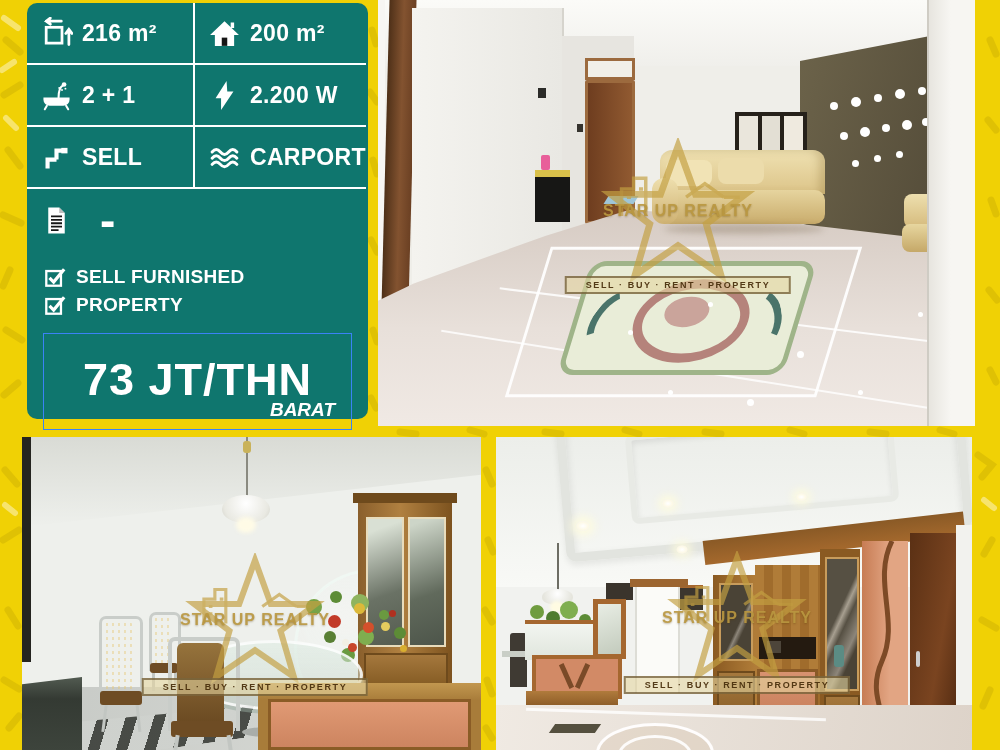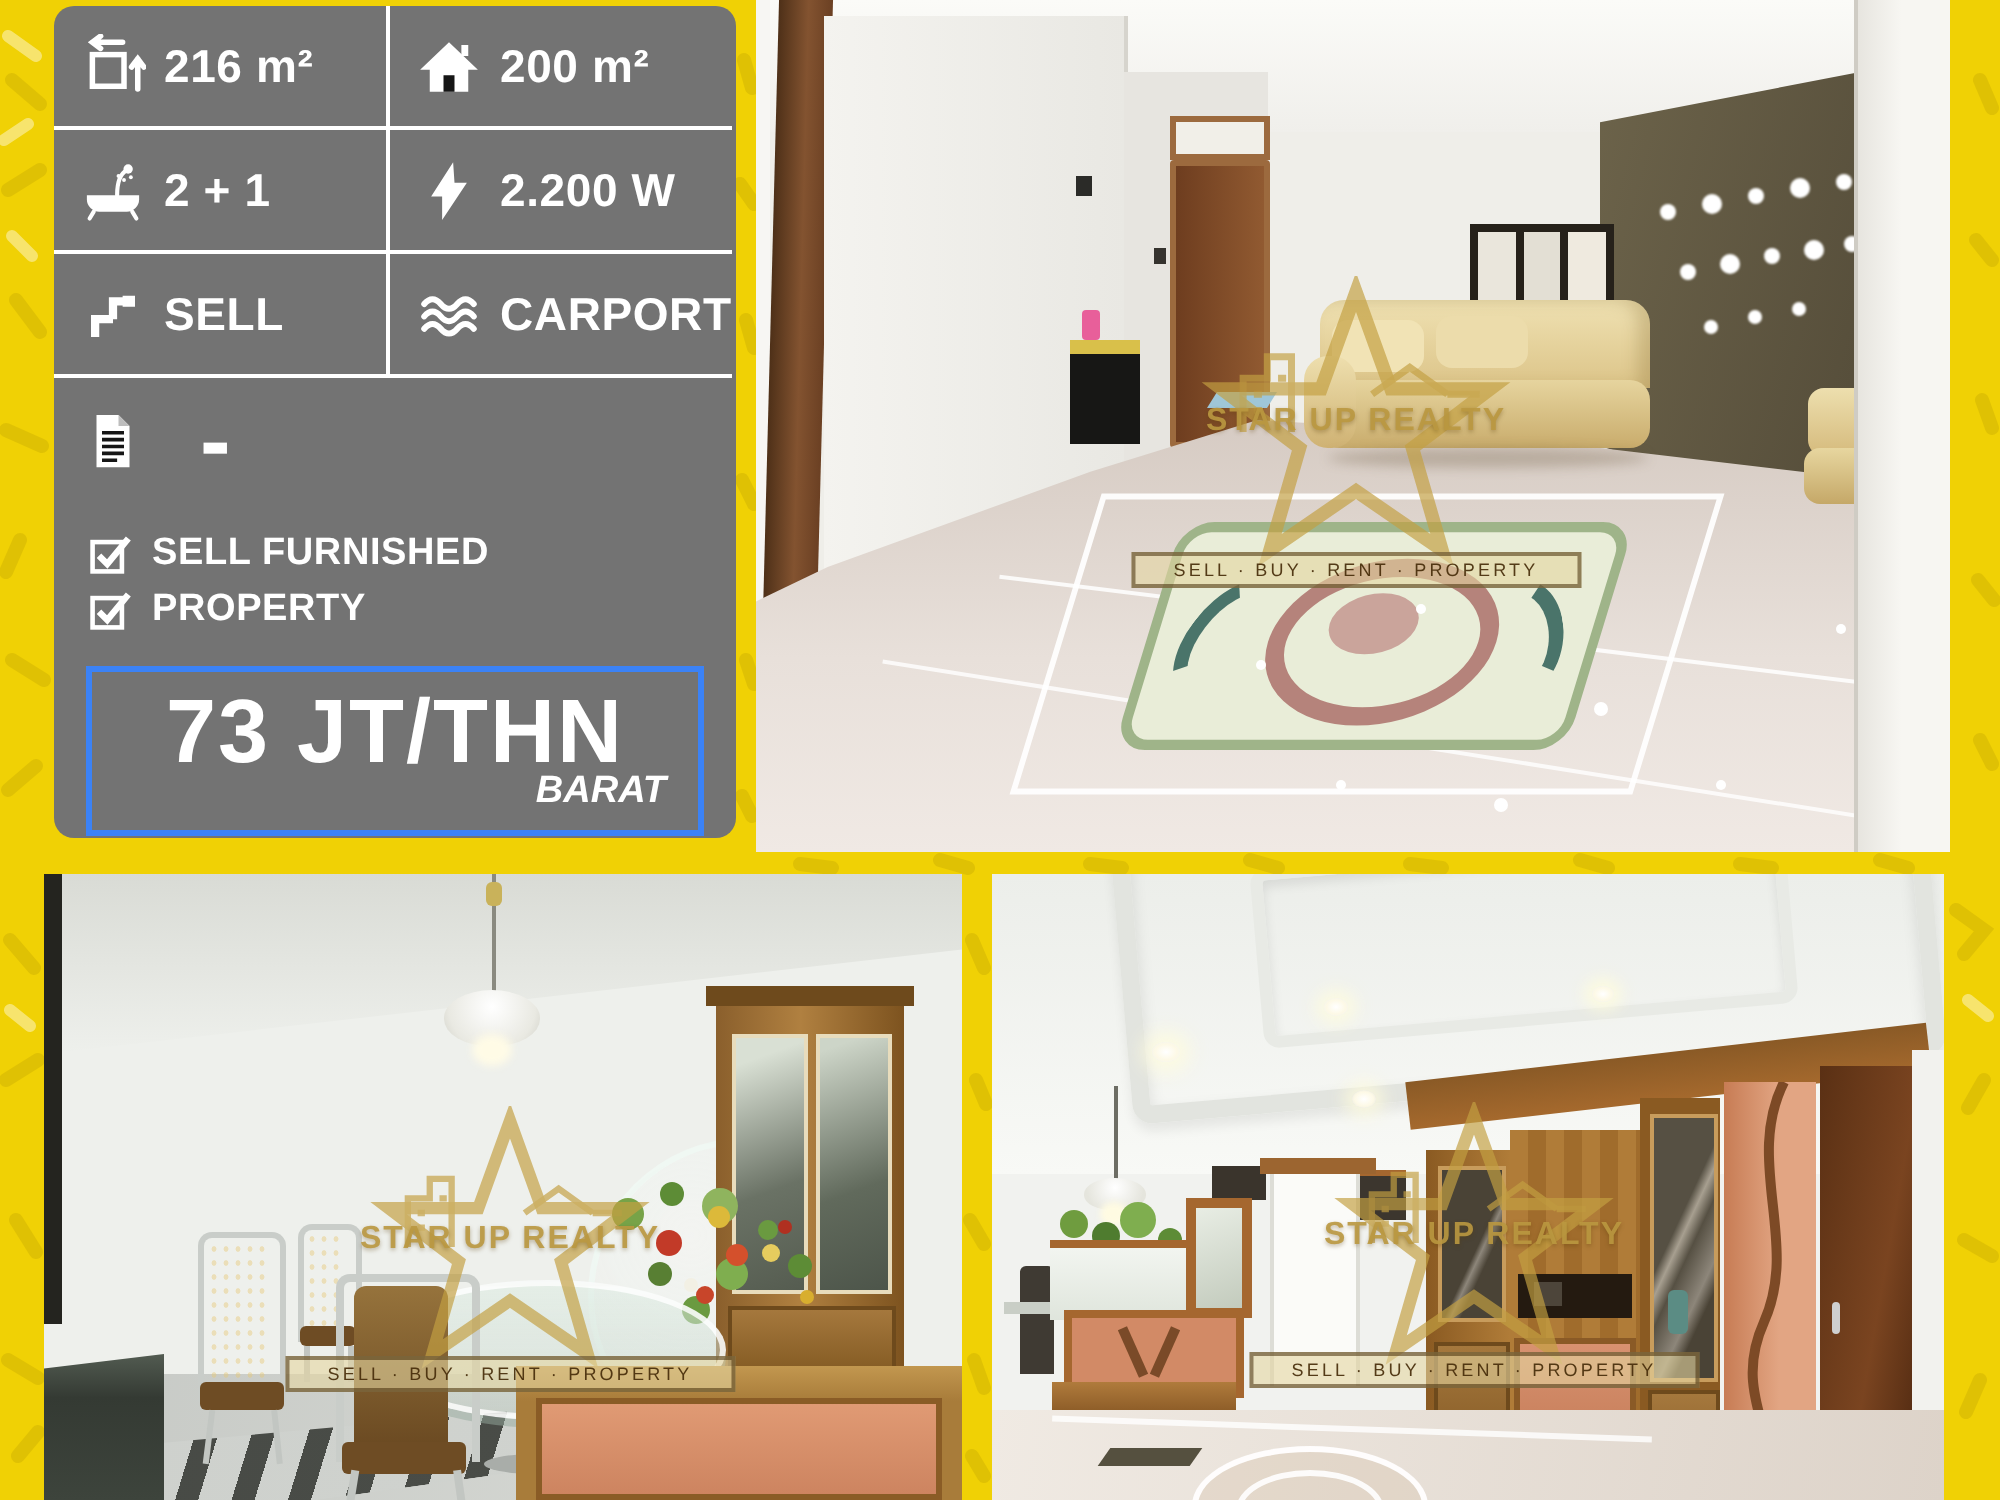--- a/index.html
+++ b/index.html
@@ -2,47 +2,47 @@
 <html><head>
 <meta charset="utf-8">
 <style>
   html,body{margin:0;padding:0;}
   body{font-family:"Liberation Sans","DejaVu Sans",sans-serif;}
   .canvas{position:relative;width:1000px;height:750px;background:#F0D105;overflow:hidden;}
   .abs{position:absolute;}
   .doodles{position:absolute;left:0;top:0;width:1000px;height:750px;pointer-events:none;}
 
   
-  .panel{position:absolute;left:27px;top:3px;width:341px;height:416px;background:#737373;border-radius:10px;color:#fff;box-sizing:border-box;padding-bottom:10px;}
+  .panel{position:absolute;left:27px;top:3px;width:341px;height:416px;background:#0f766e;border-radius:10px;color:#fff;box-sizing:border-box;padding-bottom:10px;}
   .spec-grid{display:grid;grid-template-columns:166px 173px;grid-auto-rows:62px;}
   .cell{display:flex;align-items:center;gap:9px;padding-left:13px;box-sizing:border-box;}
   .cell:nth-child(-n+6){border-bottom:2px solid #fff;}
   .cell:nth-child(even){border-left:2px solid #fff;}
   .ic{width:33px;height:33px;flex:0 0 auto;}
   .val{font-size:23px;font-weight:800;letter-spacing:.3px;white-space:nowrap;}
   .val.dash{font-size:46px;line-height:20px;margin-left:18px;}
   .features{padding:12px 0 2px 17px;}
   .feature{display:flex;align-items:center;gap:10px;height:28px;}
   .feature .val{font-size:19px;}
   .price{margin:12px 16px 0;}
-  .price-in{border:3px solid #3b82f6;padding:6px 10px 8px;}
+  .price-in{border:1px solid #3b82f6;padding:22px 10px 8px;}
   .amount{font-size:45px;font-weight:800;text-align:center;letter-spacing:1px;line-height:1.05;}
   .nett{font-size:19px;font-style:italic;font-weight:700;text-align:right;padding-right:6px;margin-top:-4px;}
 
   
   .photo{position:absolute;margin:0;overflow:hidden;background:#efeee9;}
   .p1{left:378px;top:0;width:597px;height:426px;}
   .p2{left:22px;top:437px;width:459px;height:313px;background:#eef0ec;}
   .p3{left:496px;top:437px;width:476px;height:313px;background:#f1f2ef;}
 
   
   .wm{position:absolute;pointer-events:none;z-index:9;}
   .wm svg{position:absolute;left:50%;top:0;transform:translateX(-50%);height:96%;opacity:.8;}
   .wm-title{position:absolute;top:38%;width:100%;text-align:center;font-weight:800;font-size:16px;letter-spacing:1px;color:rgba(186,152,64,.9);text-shadow:0 1px 2px rgba(90,60,10,.35);white-space:nowrap;}
-  .wm-tagline{position:absolute;top:82%;left:50%;transform:translateX(-50%);font-size:9px;font-weight:400;letter-spacing:1.6px;color:rgba(70,45,10,.92);background:rgba(228,213,160,.6);border:2px solid rgba(70,45,10,.55);padding:2px 19px;white-space:nowrap;}
+  .wm-tagline{position:absolute;top:82%;left:50%;transform:translateX(-50%);font-size:9px;font-weight:700;letter-spacing:1.6px;color:rgba(70,45,10,.92);background:rgba(228,213,160,.6);border:2px solid rgba(70,45,10,.55);padding:2px 19px;white-space:nowrap;}
 
   
   .chair b.back{position:absolute;background:linear-gradient(#8a6434,#5e4120);border-radius:6px 6px 2px 2px;background-image:radial-gradient(rgba(230,200,120,.45) 1px,transparent 1.4px);background-size:6px 7px;}
   .chair i.rail{position:absolute;border:3px solid #c9cdc9;border-bottom:none;border-radius:7px 7px 0 0;}
   .chair i.leg{position:absolute;width:3px;background:#c2c6c2;}
   .chair b.seat{position:absolute;background:#6e4c24;border-radius:3px;}
 </style>
 </head>
 <body>
 

